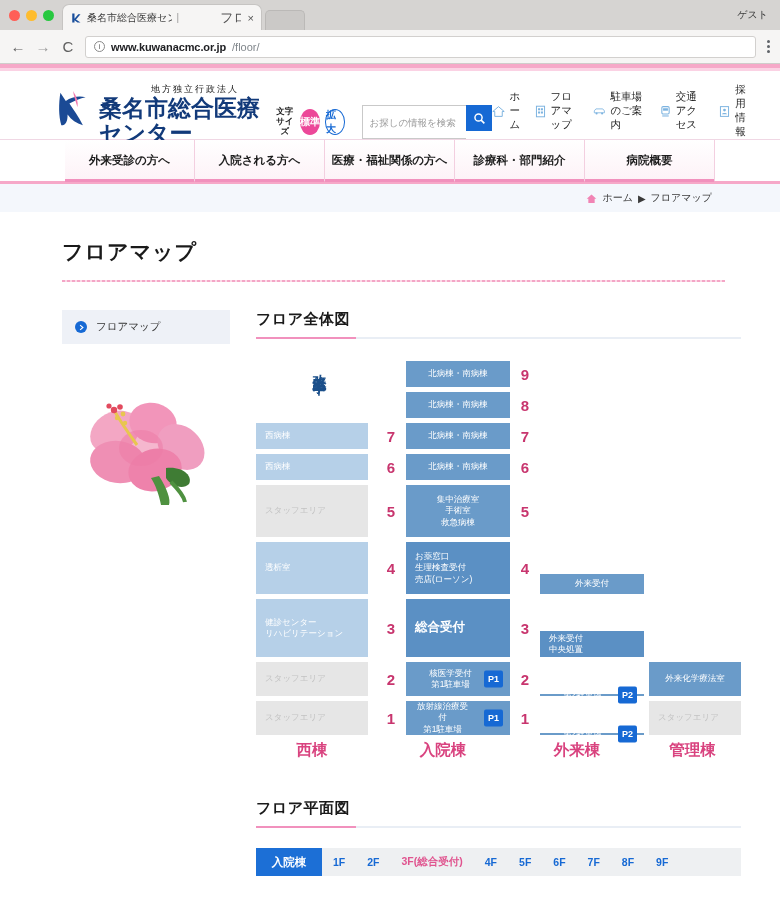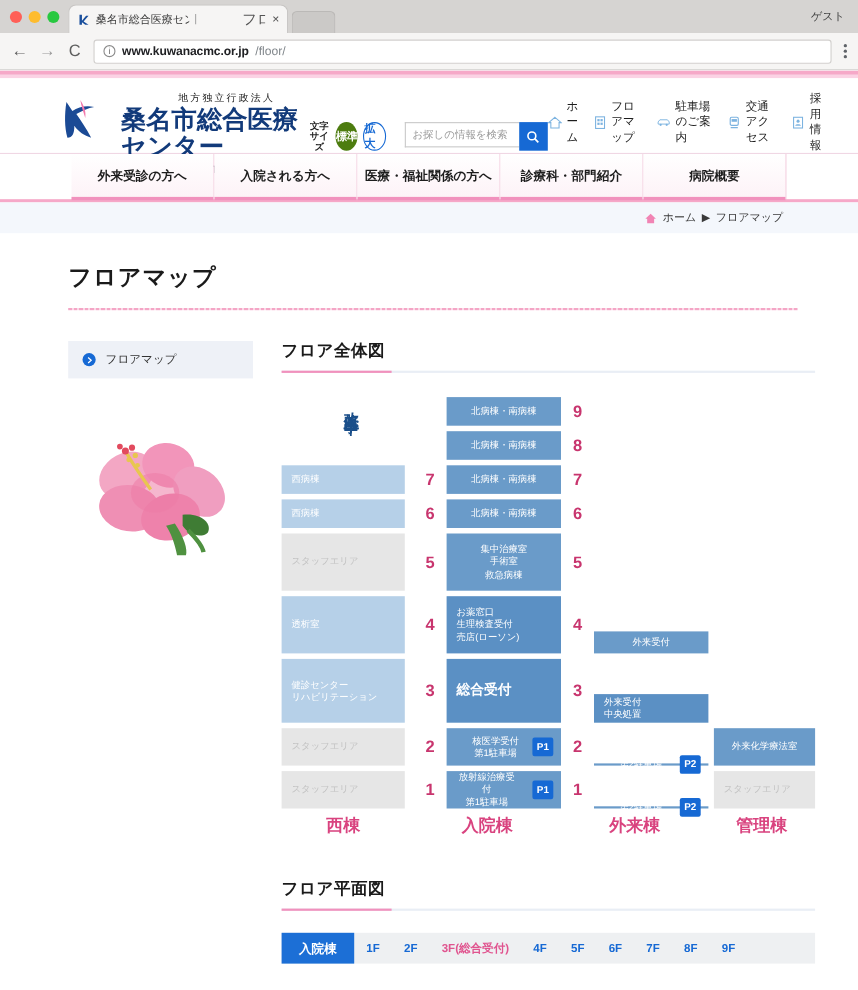--- a/index.html
+++ b/index.html
@@ -56,39 +56,39 @@
   .kebab { display: flex; flex-direction: column; gap: 2px; padding-left: 2px; }
   .kebab i { width: 3px; height: 3px; background: #5f6368; border-radius: 50%; }
 
   
   .page { width: 780px; height: 836px; overflow: hidden; position: relative; background: #fff; }
   .topband { height: 4px; background: #f6a8c8; }
   .topband2 { height: 3px; background: #fbd2e4; }
 
   
   .siteheader { height: 68px; padding: 8px 28px 0 55px; display: flex; position: relative; }
-  .logoblock { display: flex; align-items: flex-start; gap: 19px; padding-top: 4px; }
+  .logoblock { display: flex; align-items: flex-start; gap: 8px; padding-top: 4px; }
   .logomark { width: 36px; height: 40px; flex: none; margin-top: 6px; }
   .logotexts { }
   .logo-sub { font-size: 9px; color: #1a1a1a; letter-spacing: 2px; margin-left: 52px; }
   .logo-main { font-size: 23px; font-weight: bold; color: #123a7a; letter-spacing: 0px; line-height: 1.1; }
   .logo-en { font-size: 9.5px; color: #5a6270; letter-spacing: 1.3px; text-align: center; margin-top: 2px; }
 
   .headright { margin-left: auto; display: flex; flex-direction: row; align-items: flex-end; padding-top: 3px; }
   .fsrow { display: flex; align-items: center; gap: 5px; }
   .fslabel { font-size: 8.5px; color: #222; line-height: 1.15; text-align: center; font-weight: bold; }
   .fsbtn {
     width: 26px; height: 26px; border-radius: 50%; font-size: 10px;
     display: flex; align-items: center; justify-content: center; font-weight: bold;
   }
-  .fsbtn.on { background: #4d7c0f; color: #fff; }
+  .fsbtn.on { background: #ec4899; color: #fff; }
   .fsbtn.off { border: 1.5px solid #1669d4; color: #1669d4; background: #fff; }
   .searchwrap { display: flex; margin-left: 12px; }
   .searchinput {
-    width: 104px; height: 23px; border: 1px solid #c9c9c9; border-right: none;
+    width: 104px; height: 34px; border: 1px solid #c9c9c9; border-right: none;
     font-size: 9.5px; padding: 0 6px; color: #333; outline: none;
     font-family: "Liberation Sans", sans-serif;
   }
   .searchinput::placeholder { color: #9a9a9a; }
   .searchbtn {
     width: 26px; height: 26px; background: #1669d4; border: none;
     display: flex; align-items: center; justify-content: center; cursor: pointer;
   }
   .iconnav { display: flex; gap: 13px; margin-top: 9px; align-items: center; }
   .iconnav a { display: flex; align-items: center; gap: 4px; font-size: 10.5px; color: #1d1d1d; text-decoration: none; }

